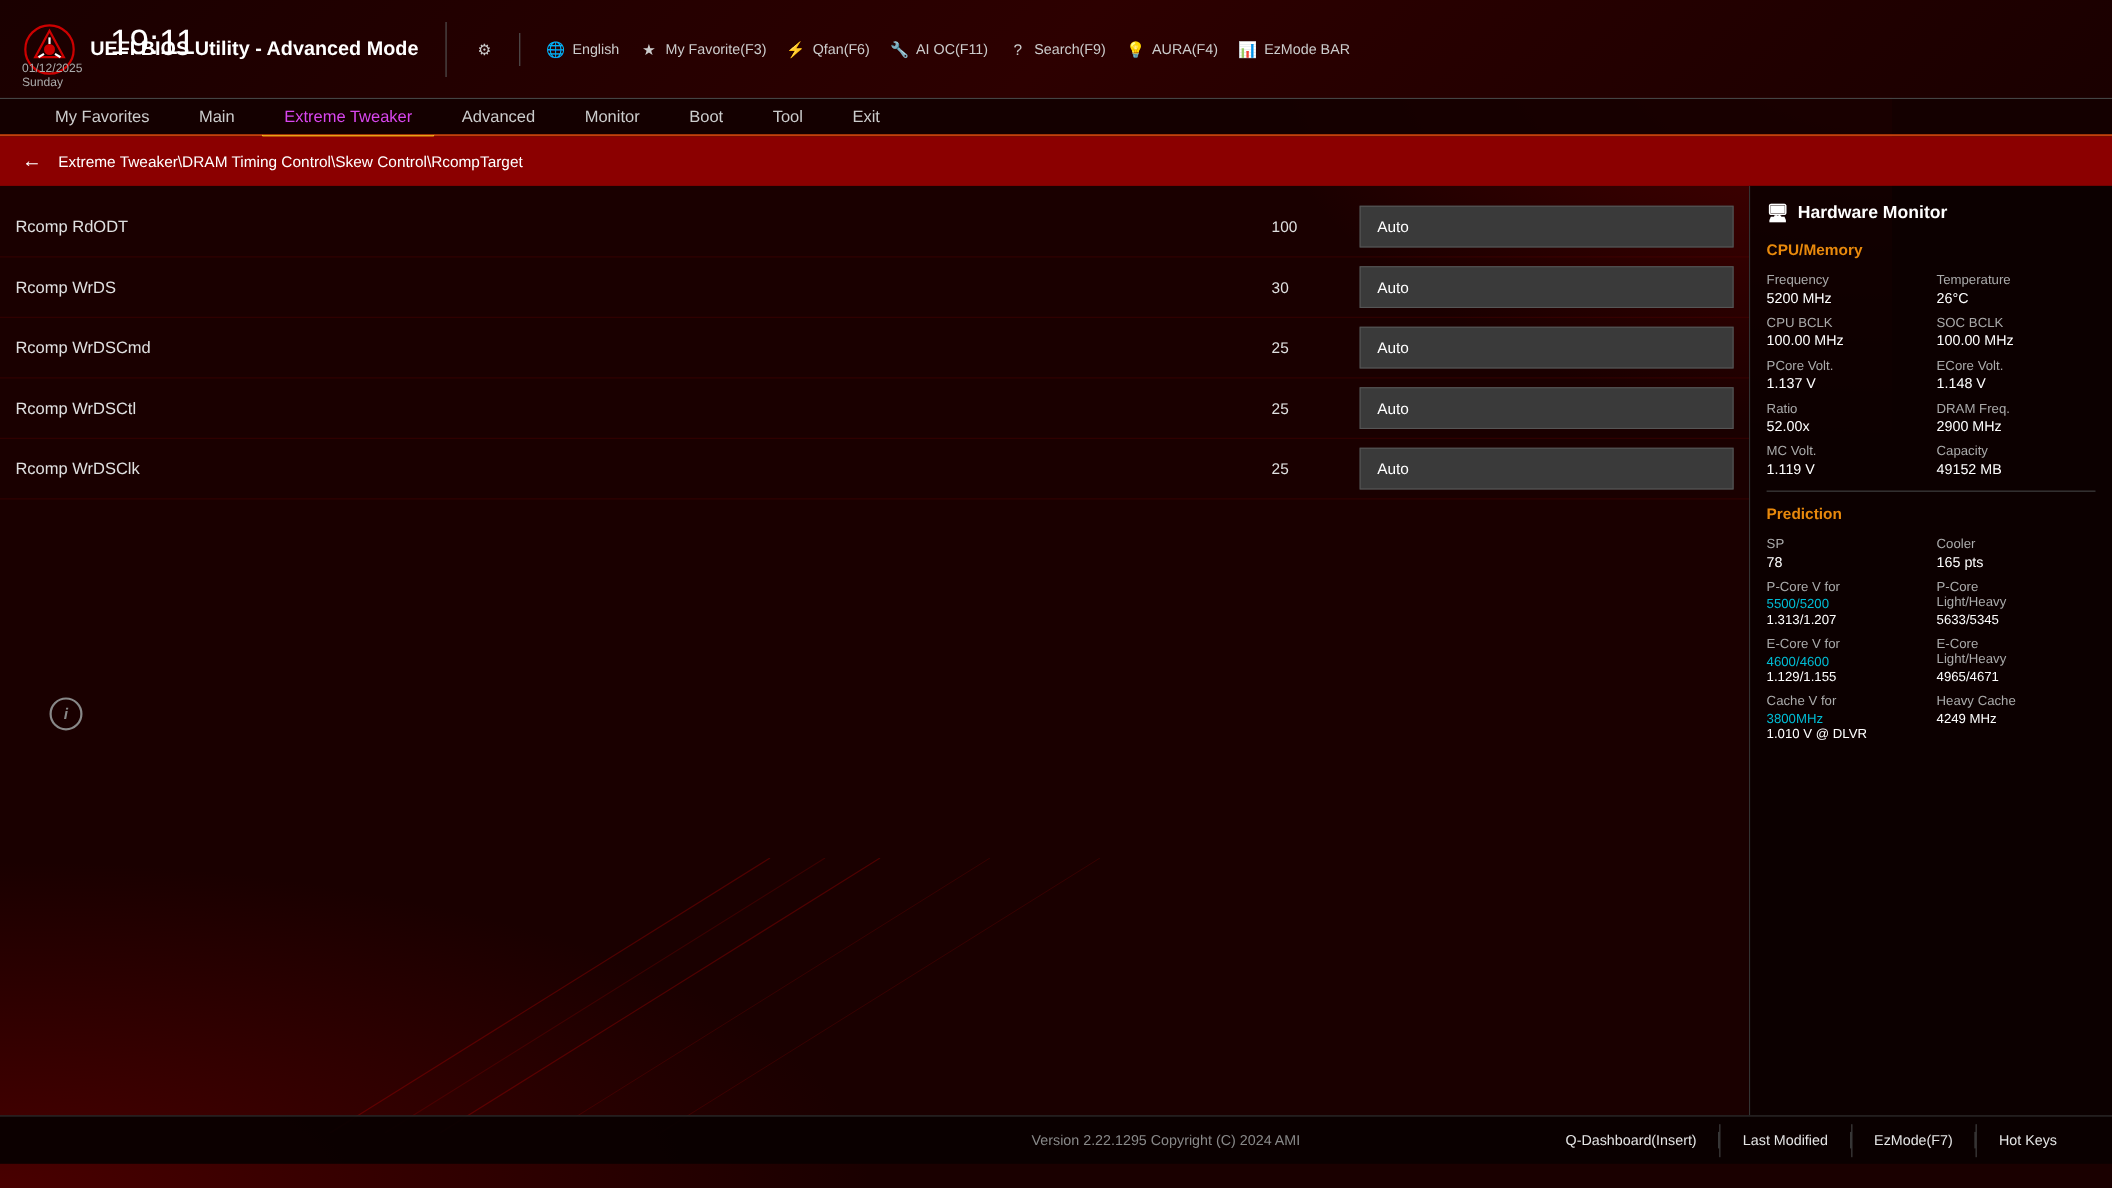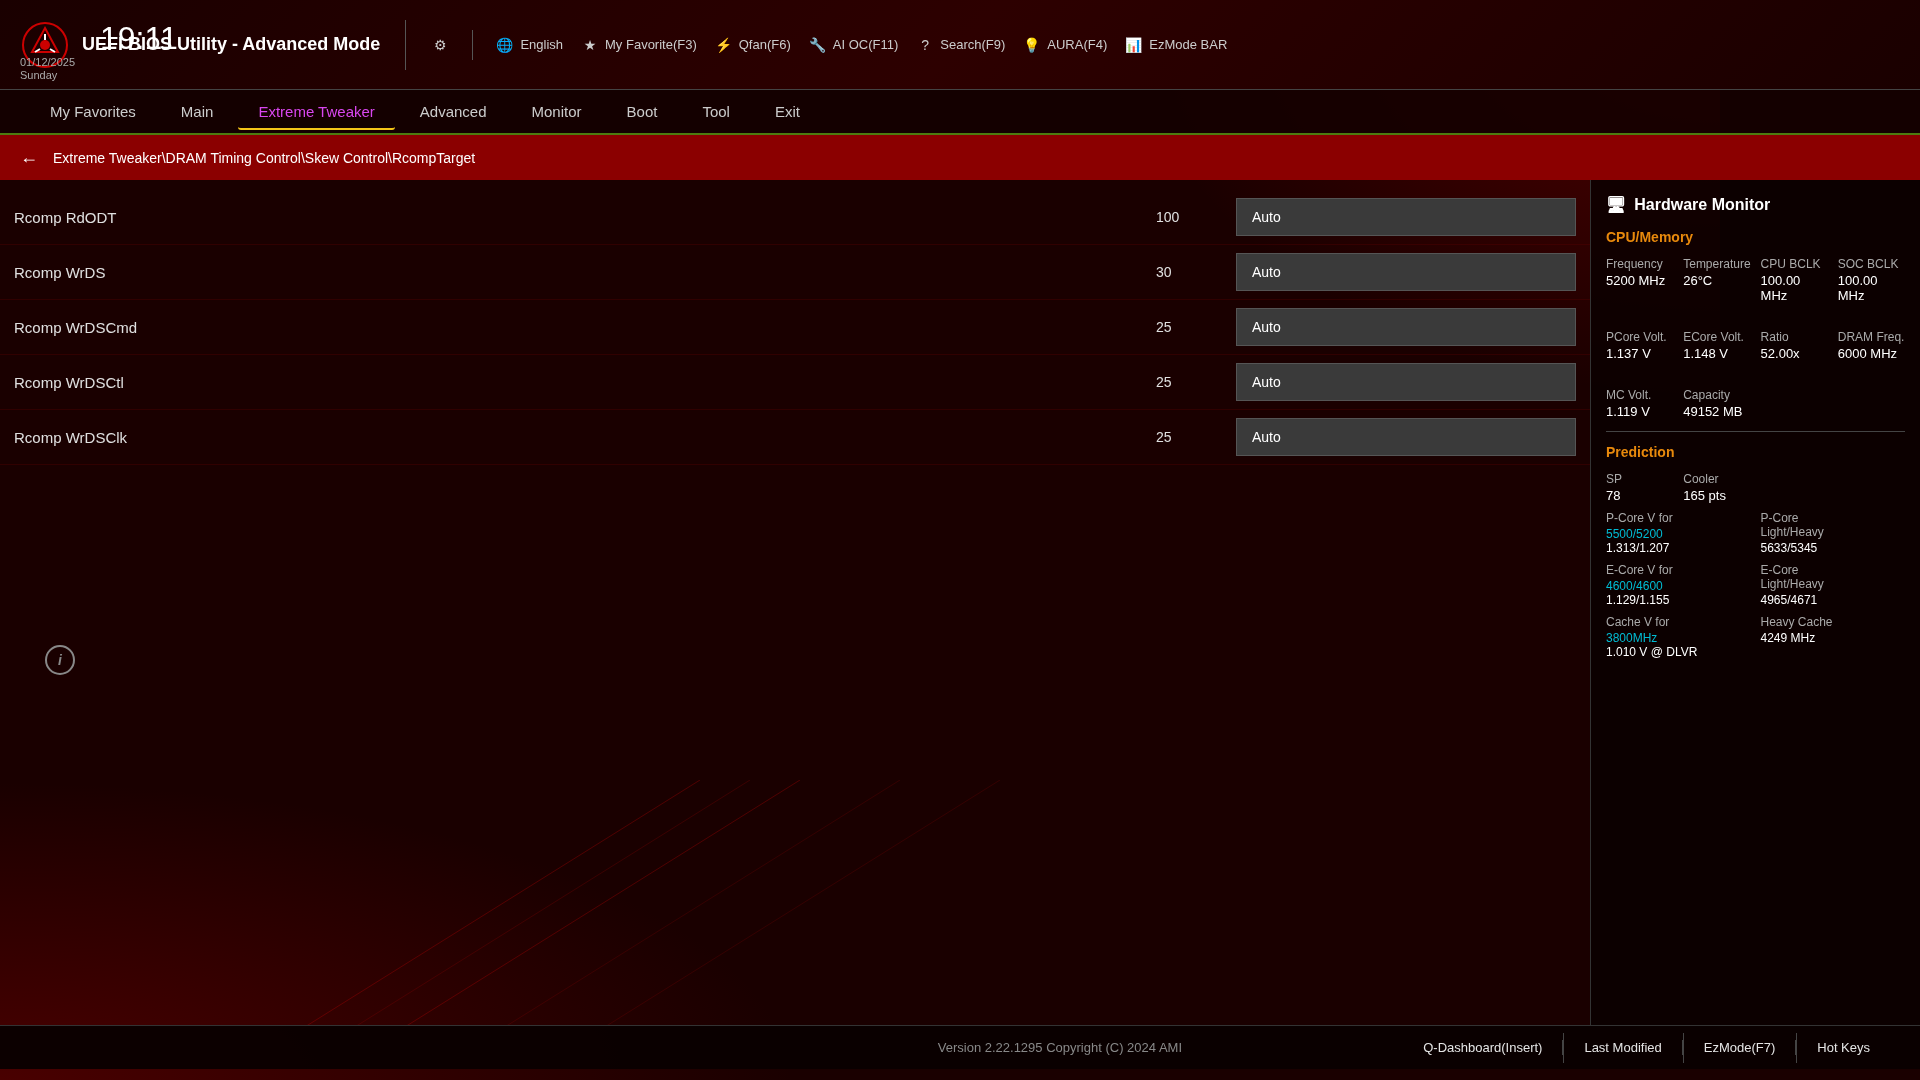--- a/index.html
+++ b/index.html
@@ -97,22 +97,22 @@
       align-items: center;
       justify-content: center;
       font-size: 14px;
     }
 
     
     .navbar {
       position: relative;
       z-index: 10;
       background: rgba(20, 0, 0, 0.9);
-      border-bottom: 2px solid #4d7c0f;
-      height: 45px;
+      border-bottom: 2px solid #c2410c;
+      height: 34px;
       display: flex;
       align-items: center;
       padding: 0 30px;
       gap: 5px;
     }
 
     .nav-item {
       padding: 8px 20px;
       color: #ccc;
       font-size: 15px;
@@ -242,22 +242,22 @@
     }
 
     .hw-divider {
       height: 1px;
       background: #444;
       margin: 12px 0;
     }
 
     .hw-grid {
       display: grid;
-      grid-template-columns: 1fr 1fr 1fr 1fr;
-      gap: 27px 10px;
+      grid-template-columns: 1fr 1fr;
+      gap: 8px 10px;
       margin-bottom: 8px;
     }
 
     .hw-item-label {
       color: #aaa;
       font-size: 12px;
       margin-bottom: 2px;
     }
 
     .hw-item-value {
@@ -494,21 +494,21 @@
       <div>
         <div class="hw-item-label">ECore Volt.</div>
         <div class="hw-item-value">1.148 V</div>
       </div>
       <div>
         <div class="hw-item-label">Ratio</div>
         <div class="hw-item-value">52.00x</div>
       </div>
       <div>
         <div class="hw-item-label">DRAM Freq.</div>
-        <div class="hw-item-value">6000 MHz</div>
+        <div class="hw-item-value">2900 MHz</div>
       </div>
       <div>
         <div class="hw-item-label">MC Volt.</div>
         <div class="hw-item-value">1.119 V</div>
       </div>
       <div>
         <div class="hw-item-label">Capacity</div>
         <div class="hw-item-value">49152 MB</div>
       </div>
     </div>

